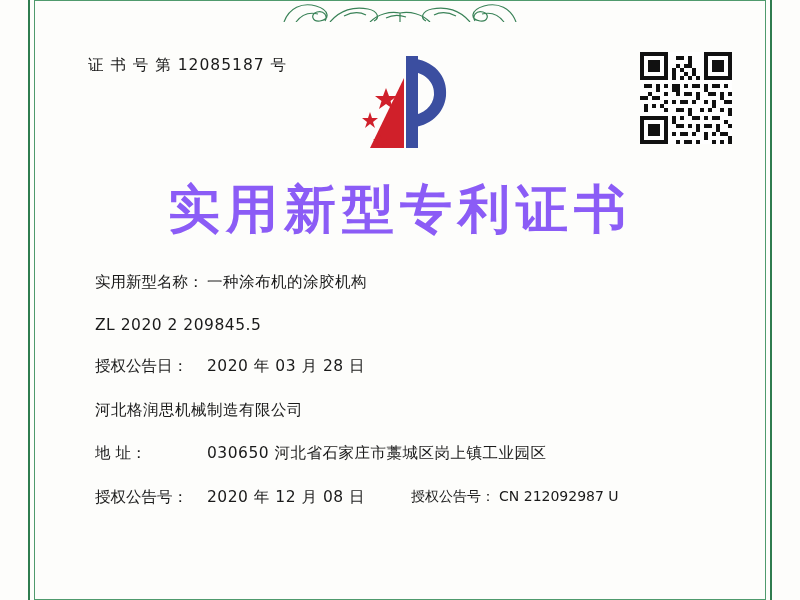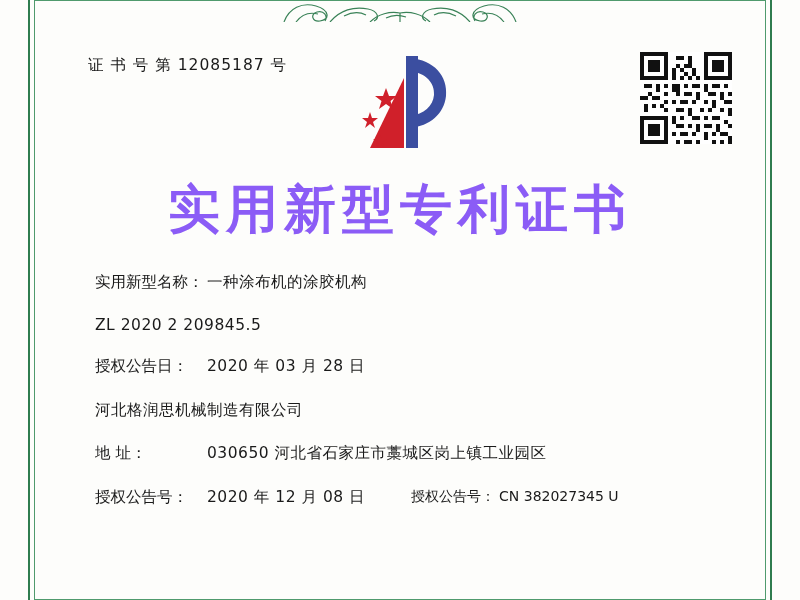--- a/index.html
+++ b/index.html
@@ -317,21 +317,21 @@
     <div class="row">
       <span class="label">地      址：</span>
       <span class="value">030650 河北省石家庄市藁城区岗上镇工业园区</span>
     </div>
 
     <div class="row last">
       <span class="label">授权公告号：</span>
       <span class="value">2020 年 12 月 08 日</span>
       <span class="inline-extra">
         <span class="label2">授权公告号：</span>
-        <span>CN 382027345 U</span>
+        <span>CN 212092987 U</span>
       </span>
     </div>
 
   </div>
 
   <div class="bottom-rule"></div>
 
 </div>
 
 </body></html>

